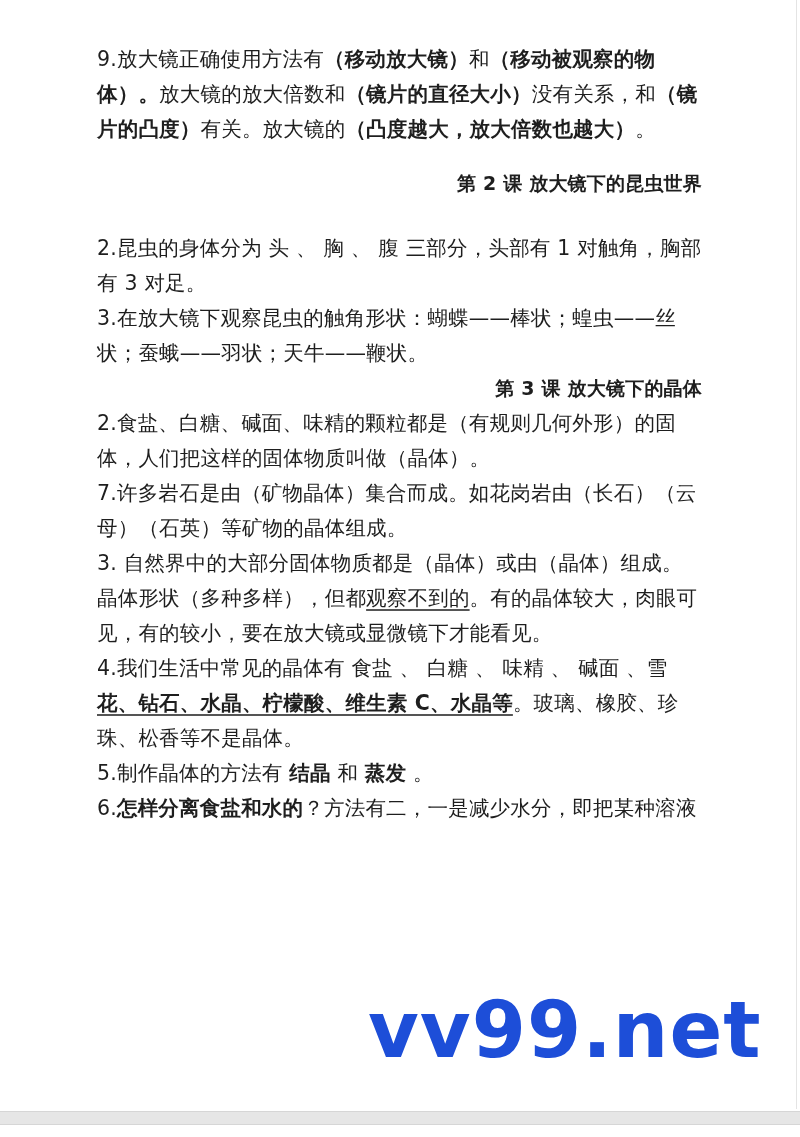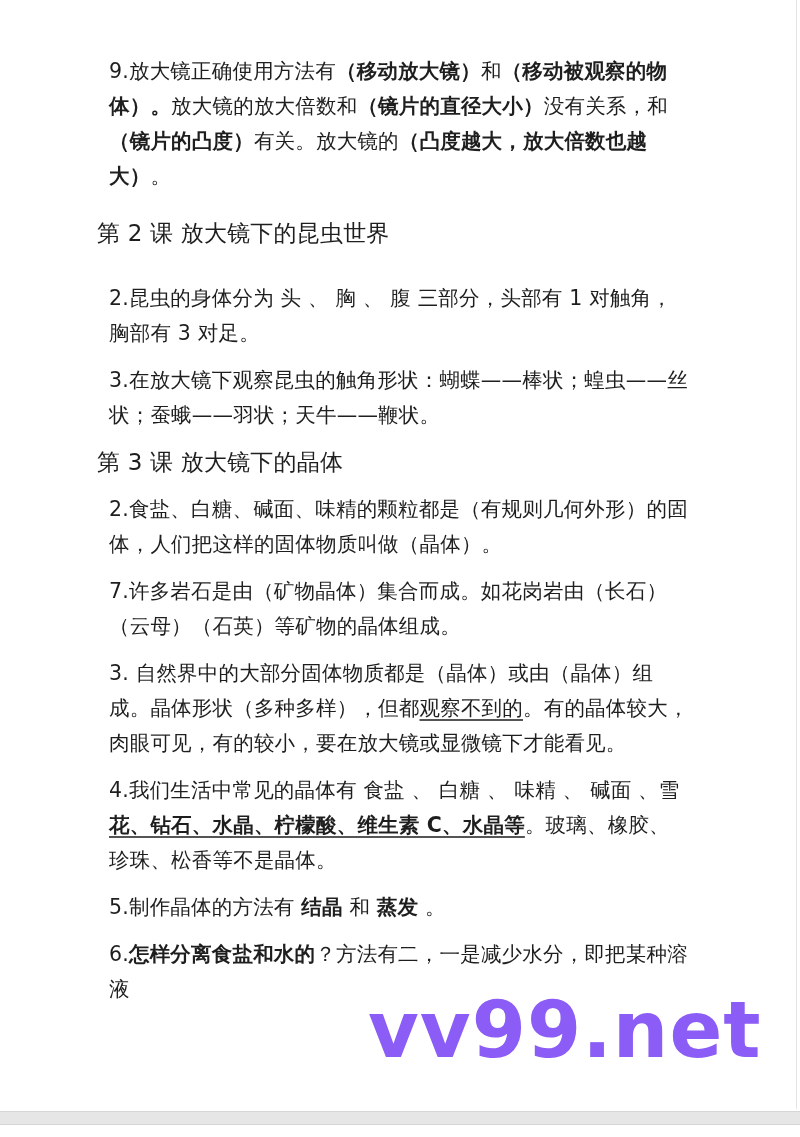--- a/index.html
+++ b/index.html
@@ -11,31 +11,31 @@
   }
   .page {
     position: absolute; left: 0; top: 0; width: 796px; height: 1109px;
     background: #ffffff; border-right: 1px solid #e4e4e4;
   }
   .content {
     position: absolute; left: 97px; top: 42px; width: 605px;
     font-size: 20.5px; line-height: 35px; letter-spacing: 0.2px;
   }
   .heading {
-    text-align: left; font-weight: normal; font-size: 23px;
+    text-align: right; font-weight: bold; font-size: 19px;
   }
   .h1 { margin-top: 9px; margin-bottom: 20px; line-height: 55px; }
   .h2 { line-height: 35px; }
-  p { margin: 12px; }
+  p { margin: 0; }
   b { font-weight: bold; }
   .u { text-decoration: underline; text-underline-offset: 4px; text-decoration-color: #555; }
   .watermark {
     position: absolute; left: 368px; top: 985px;
     font-family: "DejaVu Sans", sans-serif; font-weight: bold;
-    font-size: 78px; color: #8b5cf6; letter-spacing: 1px;
+    font-size: 78px; color: #1d4ed8; letter-spacing: 1px;
     pointer-events: none;
   }
   .bottom-bar {
     position: absolute; left: 0; top: 1111px; width: 800px; height: 12px;
     background: #e6e6e6; border-top: 1px solid #d6d6d6; border-bottom: 1px solid #d6d6d6;
   }
   .next-page { position: absolute; left: 0; top: 1125px; width: 800px; height: 12px; background: #fff; }
 </style>
 </head>
 <body>

